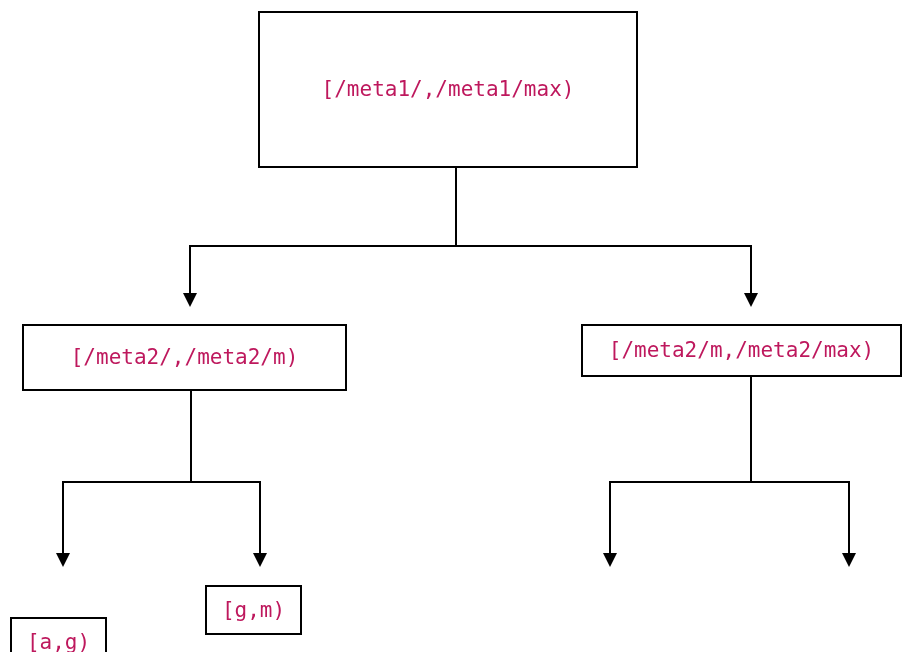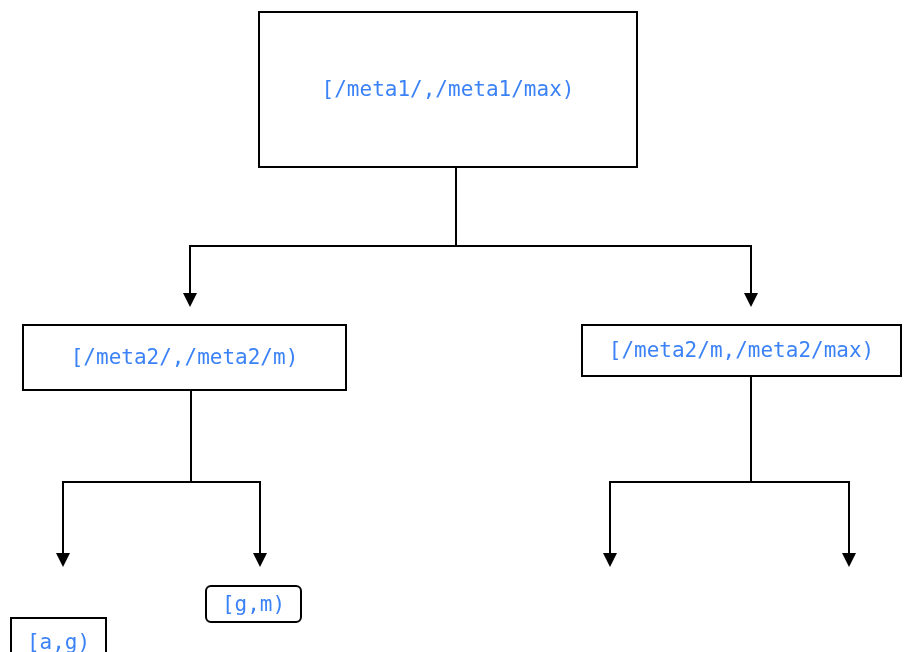--- a/index.html
+++ b/index.html
@@ -24,21 +24,21 @@
     align-items: center;
     justify-content: center;
     color: #000000;
     white-space: nowrap;
     letter-spacing: 0px;
   }
   .node-label {
     font-family: "DejaVu Sans Mono", "Liberation Mono", monospace;
     font-size: 21px;
     line-height: 1;
-    color: #3b82f6;
+    color: #be185d;
   }
   .node-root .node-label   { font-size: 21px; }
   .node-level2 .node-label { font-size: 21px; }
   .node-leaf .node-label   { font-size: 21px; }
 
   
   .edge-v {
     position: absolute;
     width: 2px;
     background: #000000;
@@ -99,19 +99,19 @@
   </div>
 
   <div class="node node-level2" style="left:581px; top:324px; width:321px; height:53px;">
     <span class="node-label">[/meta2/m,/meta2/max)</span>
   </div>
 
   <div class="node node-leaf" style="left:10px; top:585px; width:97px; height:50px;margin-top:32px;">
     <span class="node-label">[a,g)</span>
   </div>
 
-  <div class="node node-leaf" style="left:205px; top:585px; width:97px; height:38px;border-radius:6px;">
+  <div class="node node-leaf" style="left:205px; top:585px; width:97px; height:50px;">
     <span class="node-label">[g,m)</span>
   </div>
 
 
 
 </div>
 
 </body></html>

